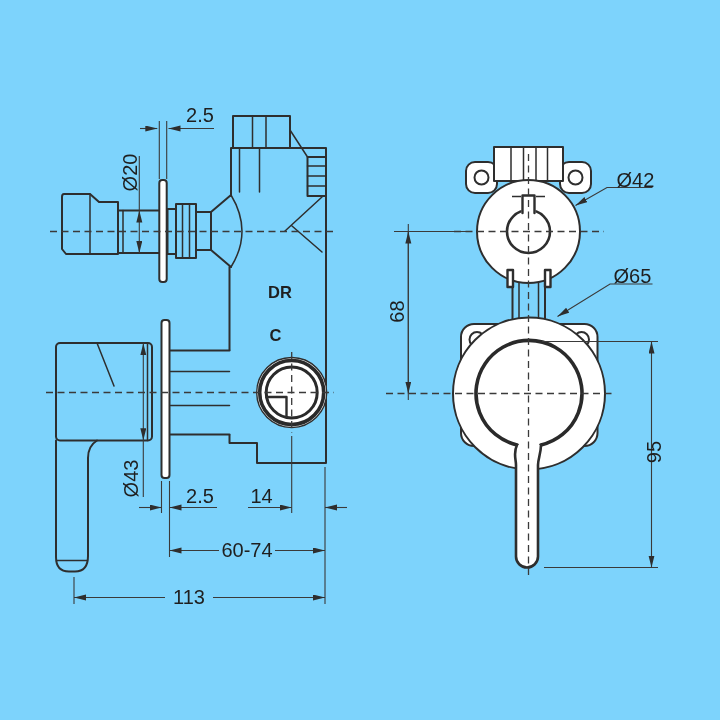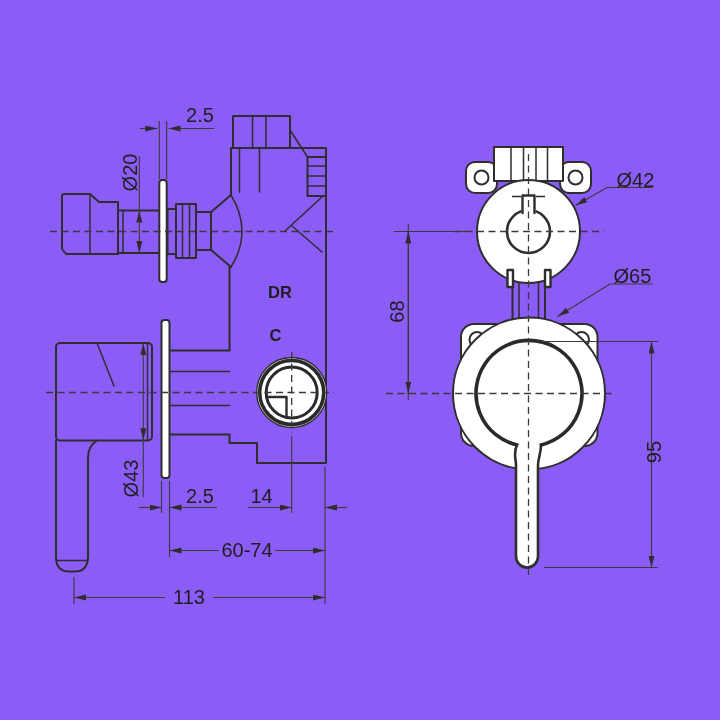--- a/index.html
+++ b/index.html
@@ -1,16 +1,16 @@
 <!DOCTYPE html>
 <html><head>
 <meta charset="utf-8">
 <style>
   html,body{margin:0;padding:0;background:#ffffff;}
-  .page{width:720px;height:720px;background:#8b5cf6;position:relative;overflow:hidden;}
+  .page{width:720px;height:720px;background:#7dd3fc;position:relative;overflow:hidden;}
   svg{display:block;}
   
   .o2  {stroke:#2e2e2e;stroke-width:2;fill:none;stroke-linejoin:round;stroke-linecap:round;}
   .o15 {stroke:#2e2e2e;stroke-width:1.5;fill:none;stroke-linejoin:round;stroke-linecap:round;}
   .o24 {stroke:#2e2e2e;stroke-width:2.4;fill:none;stroke-linejoin:round;stroke-linecap:round;}
   .o26 {stroke:#2e2e2e;stroke-width:2.6;fill:none;stroke-linejoin:round;stroke-linecap:round;}
   .th36{stroke:#2a2a2a;stroke-width:3.6;fill:none;stroke-linecap:round;}
   .th30{stroke:#2a2a2a;stroke-width:3;fill:none;}
   .t14 {stroke:#2e2e2e;stroke-width:1.4;fill:none;}
   .thin{stroke:#3a3a3a;stroke-width:1.1;fill:none;}

